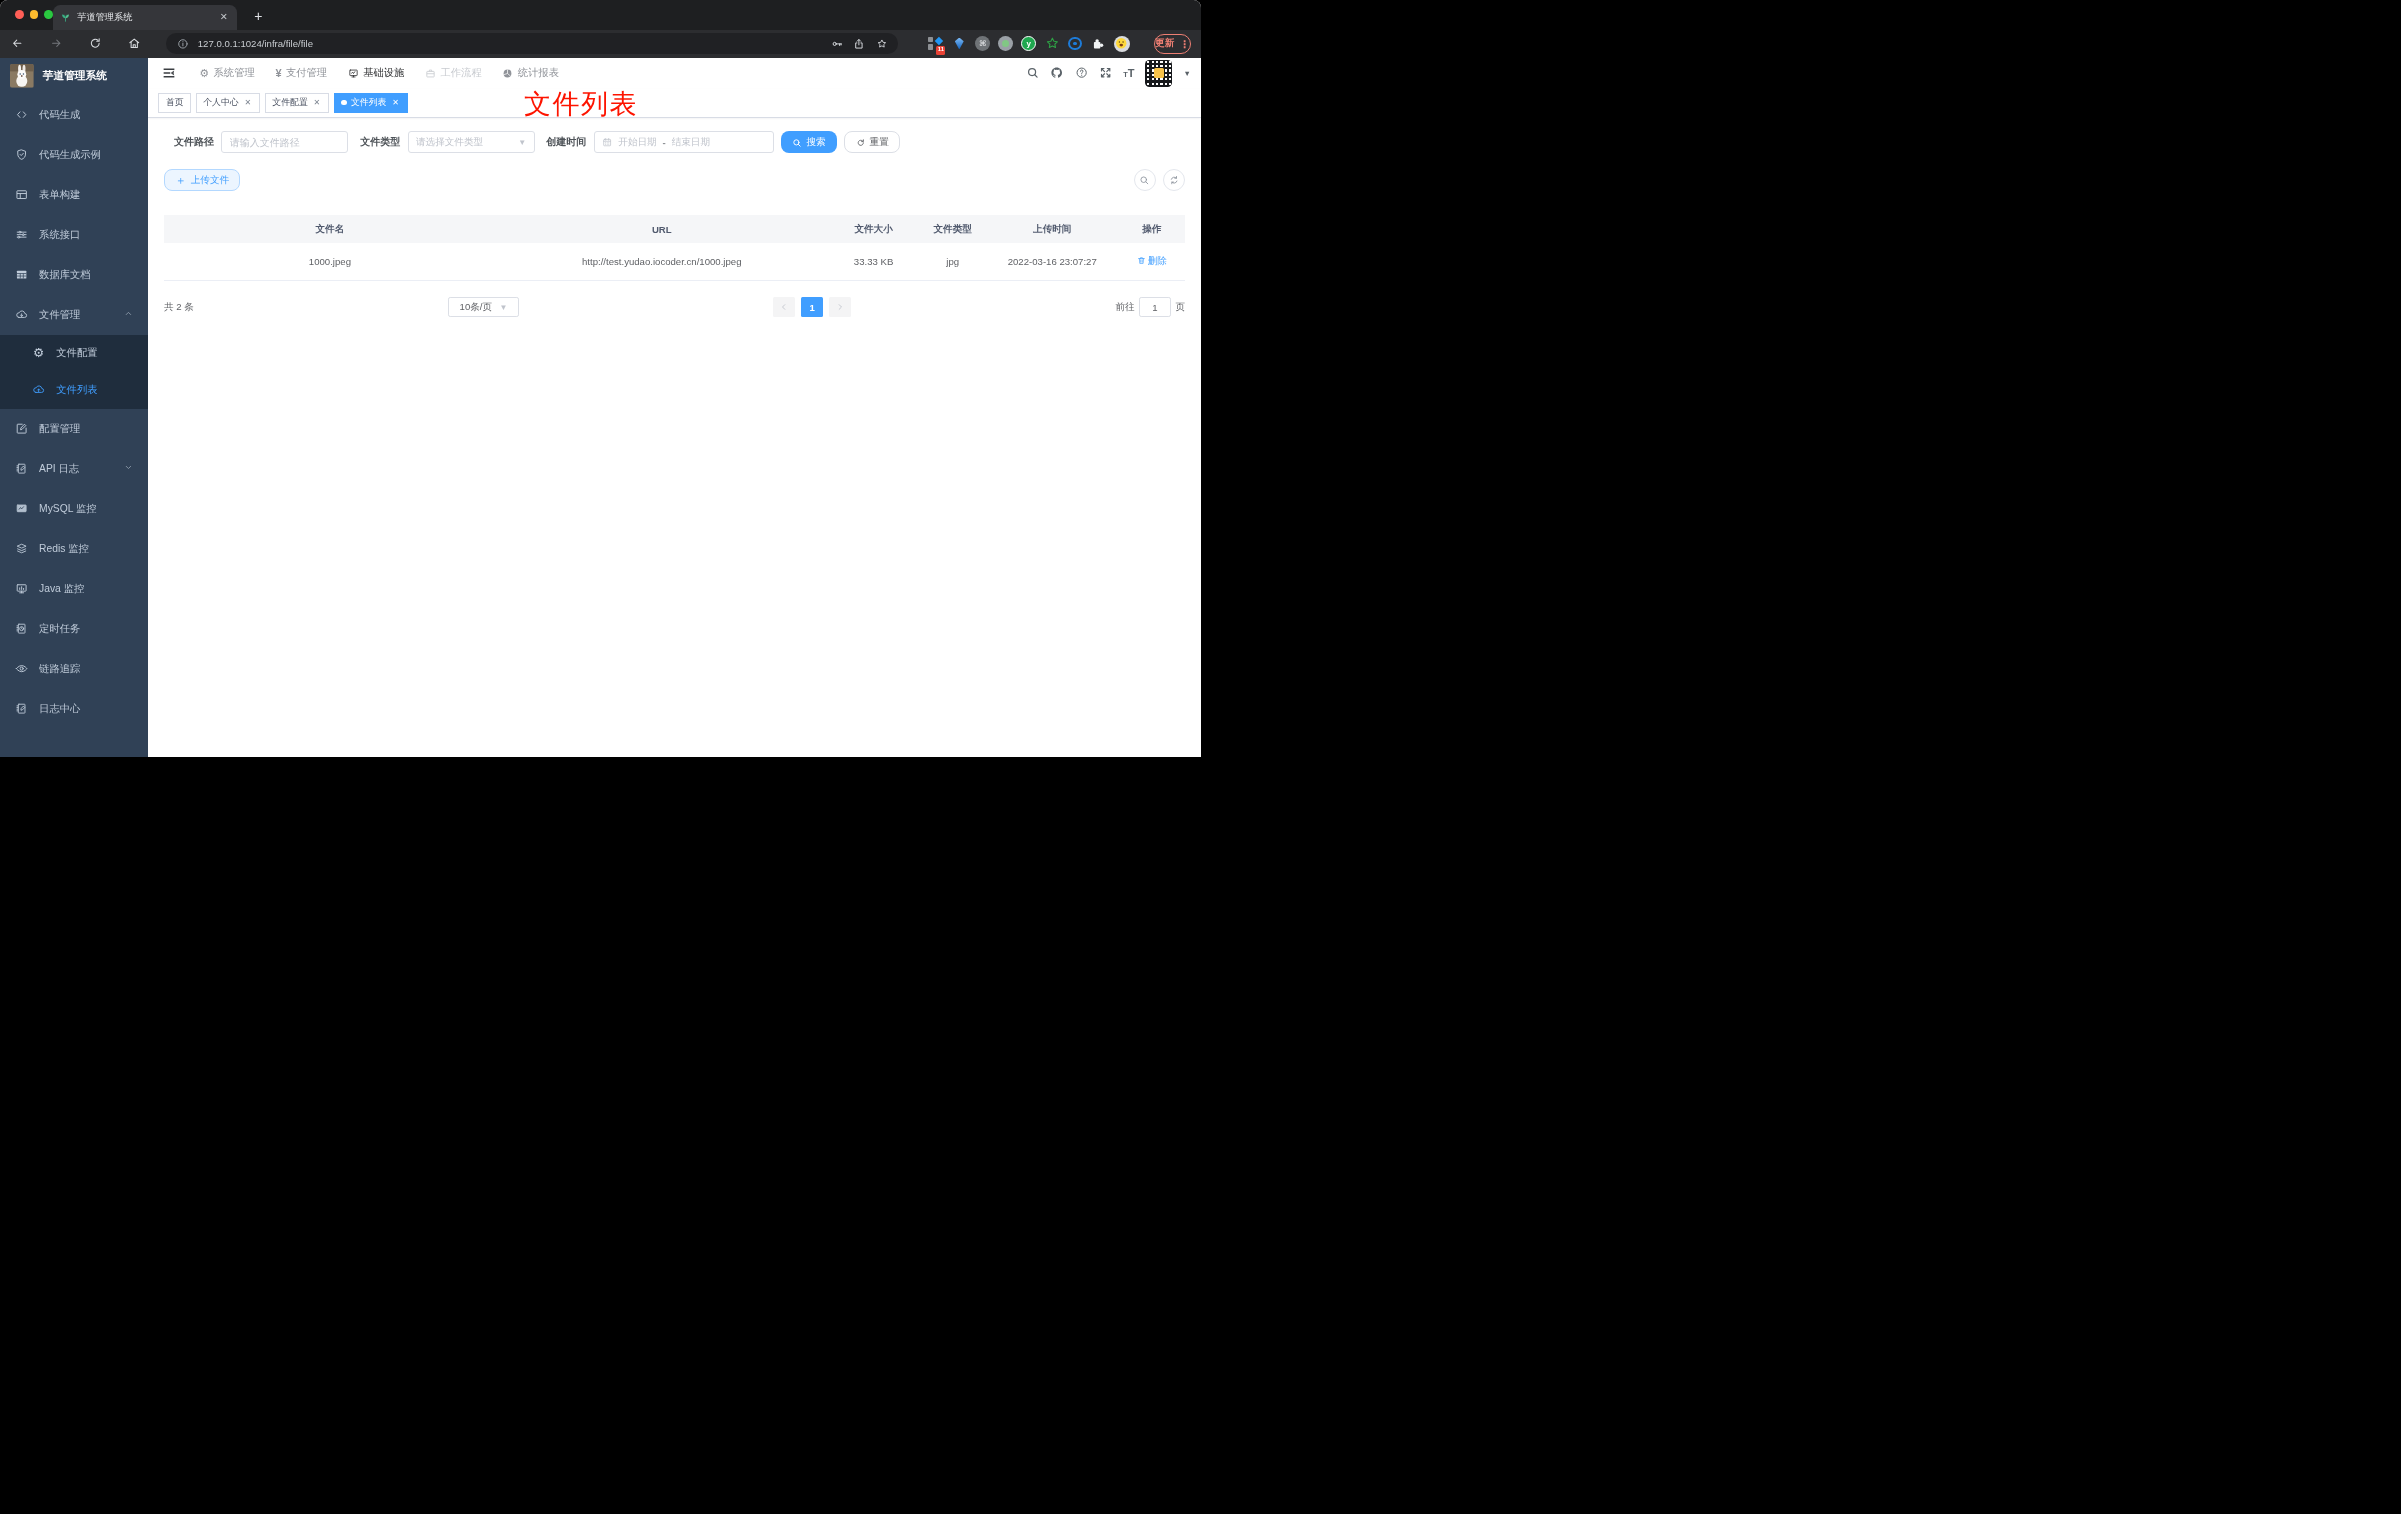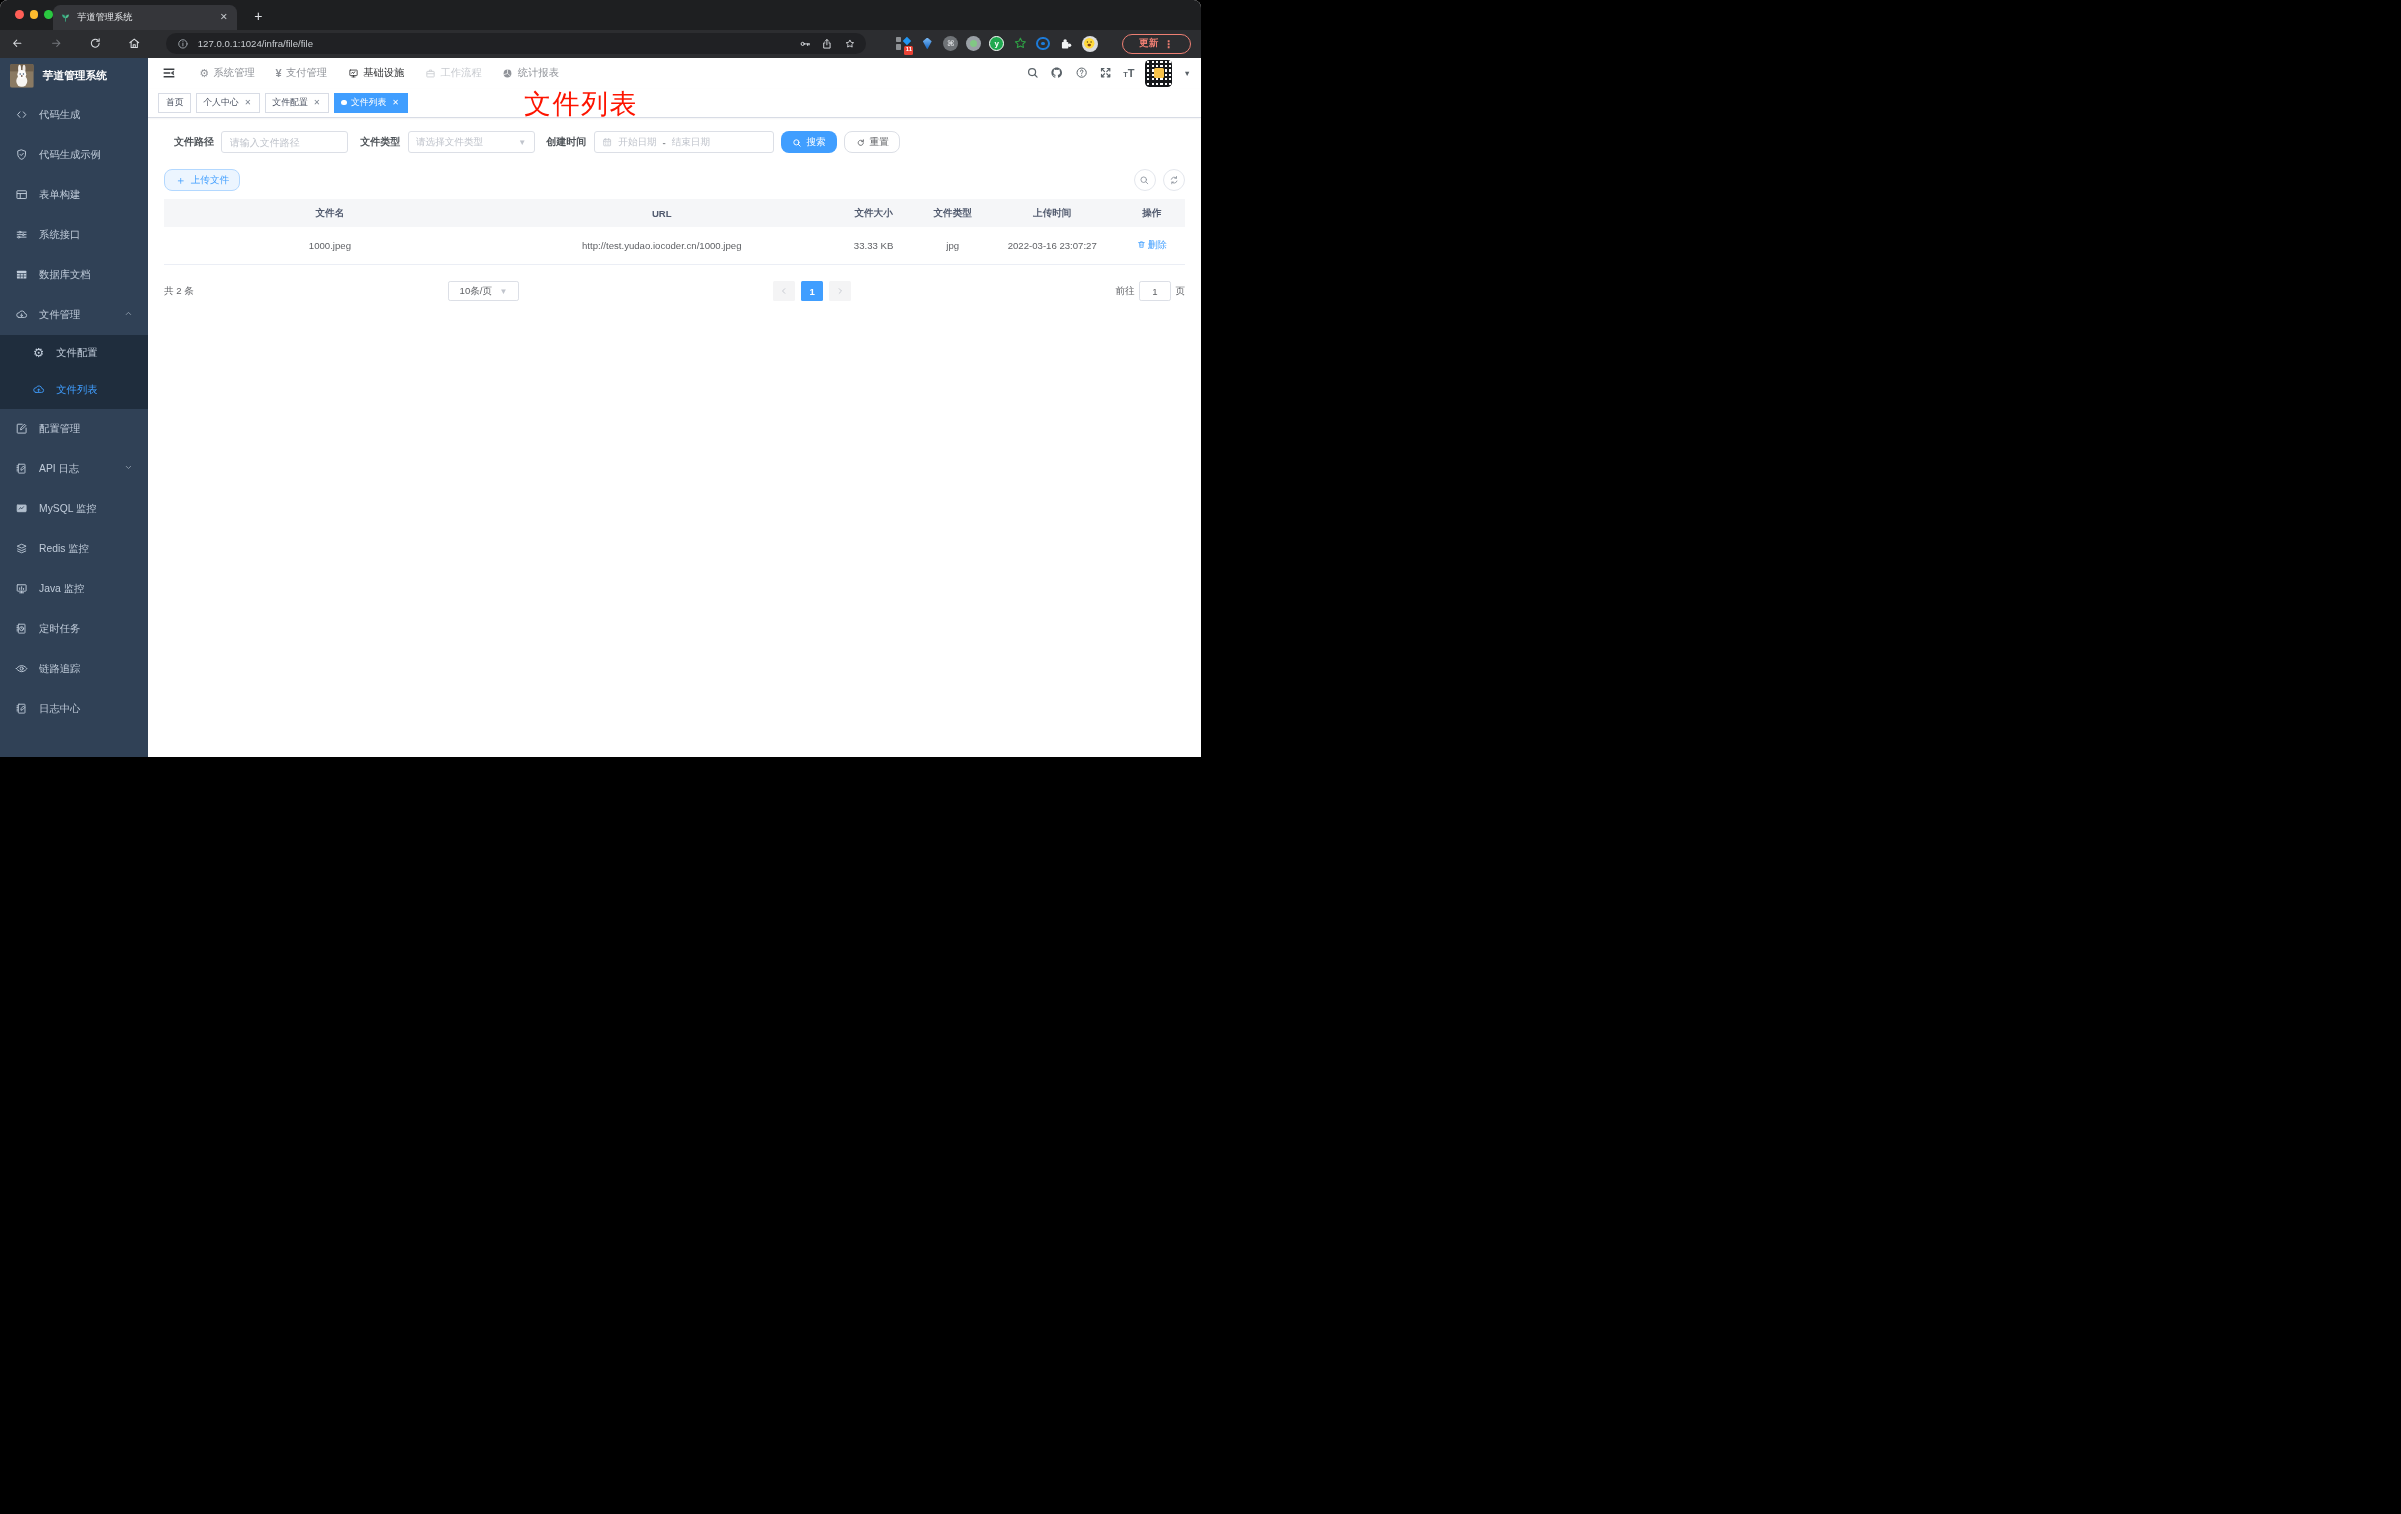--- a/index.html
+++ b/index.html
@@ -37,21 +37,21 @@
   .ext-tm .dia{position:absolute;right:1.5px;top:2.2px;width:5.9px;height:5.9px;background:#2196f3;transform:rotate(45deg)}
   .ext-badge{position:absolute;right:-2.2px;bottom:-3px;background:#e94235;color:#fff;font-size:5.9px;line-height:1;padding:1.5px 1.5px;border-radius:1.5px;font-weight:700}
   .ext-gem{width:8.9px;height:11.8px;background:linear-gradient(#7ab8f5,#1565c0);clip-path:polygon(50% 0,100% 32%,50% 100%,0 32%)}
   .ext-cmd{width:14.8px;height:14.8px;border-radius:50%;background:#6f7377;color:#e6e8ea;font-size:8px;display:flex;align-items:center;justify-content:center}
   .ext-rec{width:14.8px;height:14.8px;border-radius:50%;background:#9aa0a6;display:flex;align-items:center;justify-content:center}
   .ext-rec i{width:7.4px;height:7.4px;border-radius:50%;background:#81c784;display:block}
   .ext-y{width:15.5px;height:15.5px;border-radius:50%;background:#1fa84f;border:1.5px solid #fff;color:#fff;font-size:8px;font-weight:700;display:flex;align-items:center;justify-content:center}
   .ext-eye{width:13.3px;height:13.3px;border-radius:50%;border:2.2px solid #1d7bd8;display:flex;align-items:center;justify-content:center}
   .ext-eye i{width:3.7px;height:3.7px;background:#1d7bd8;border-radius:50%;display:block}
   .ext-smile{width:16px;height:16px;border-radius:50%;background:#d9dbde;display:flex;align-items:center;justify-content:center}
-  .update-pill{border:1.5px solid var(--update);color:var(--update);border-radius:10.3px;height:20px;display:flex;align-items:center;padding:0 16px;gap:5.2px;font-size:9.6px;font-weight:700;margin-right:4.4px;flex-shrink:0}
+  .update-pill{border:1.5px solid var(--update);color:var(--update);border-radius:10.3px;height:20px;display:flex;align-items:center;padding:0 0;gap:5.2px;font-size:9.6px;font-weight:700;margin-right:4.4px;flex-shrink:0}
   .update-pill .dots{font-size:10.3px;letter-spacing:0}
 
   
   .app{flex:1;display:flex;min-height:0}
   .sidebar{width:148px;background:var(--sidebar-bg);color:#bfcbd9;flex-shrink:0;display:flex;flex-direction:column;overflow:hidden}
   .logo{height:37px;display:flex;align-items:center;gap:8.9px;padding:0 10.3px;flex-shrink:0}
   .logo-img{width:23.6px;height:23.6px;border-radius:2.2px;overflow:hidden;flex-shrink:0}
   .logo-title{color:#fff;font-weight:700;font-size:10.7px;white-space:nowrap}
   .menu{flex:1}
   .mi{height:40px;display:flex;align-items:center;padding:0 14.8px;gap:11px;font-size:10.3px;color:#c0ccda;cursor:pointer;white-space:nowrap}
@@ -109,21 +109,21 @@
   .btn svg{width:9.6px;height:9.6px}
   .btn-primary{background:var(--accent);color:#fff}
   .btn-default{background:#fff;border-color:#dcdfe6;color:#606266}
   .btn-upload{background:#ecf5ff;border-color:#b3d8ff;color:var(--accent)}
   .btn .plus{font-size:11px;line-height:1}
   .upload-row{display:flex;align-items:center;margin-top:16px}
   .round-btns{margin-left:auto;display:flex;gap:7.4px}
   .rbtn{width:22px;height:22px;border:0.7px solid #e4e7ed;border-radius:50%;background:#fff;display:flex;align-items:center;justify-content:center;color:#8c939d;cursor:pointer}
   .rbtn svg{width:10.3px;height:10.3px}
 
-  table.grid{width:100%;margin-top:8px;border-collapse:collapse;font-size:9.6px;color:#606266;table-layout:fixed}
+  table.grid{width:100%;margin-top:24px;border-collapse:collapse;font-size:9.6px;color:#606266;table-layout:fixed}
   .grid th{background:#f5f6f8;color:#515a6e;font-weight:700;height:28px;text-align:center;font-size:9.6px}
   .grid td{border-bottom:0.7px solid #ebeef5;text-align:center;padding:9.6px 8.9px;line-height:1.65;word-break:break-all}
   .grid tr.r1 td{height:52px}
   .del-link{color:var(--accent);display:inline-flex;align-items:center;gap:2.2px;cursor:pointer;white-space:nowrap}
   .del-link svg{width:8.9px;height:8.9px}
 
   .pagination{display:flex;align-items:center;justify-content:space-between;gap:22px;margin-top:16px;font-size:9.6px;color:#606266}
   .psel{width:71px;height:20.7px;border:0.7px solid #dcdfe6;border-radius:2.2px;display:flex;align-items:center;justify-content:center;gap:7.4px;color:#606266;cursor:pointer}
   .pgroup{display:flex;gap:5.9px;align-items:center}
   .pbtn{min-width:22px;height:20.7px;background:#f4f4f5;border-radius:1.5px;display:flex;align-items:center;justify-content:center;color:#c0c4cc;font-size:9.6px;cursor:pointer}

